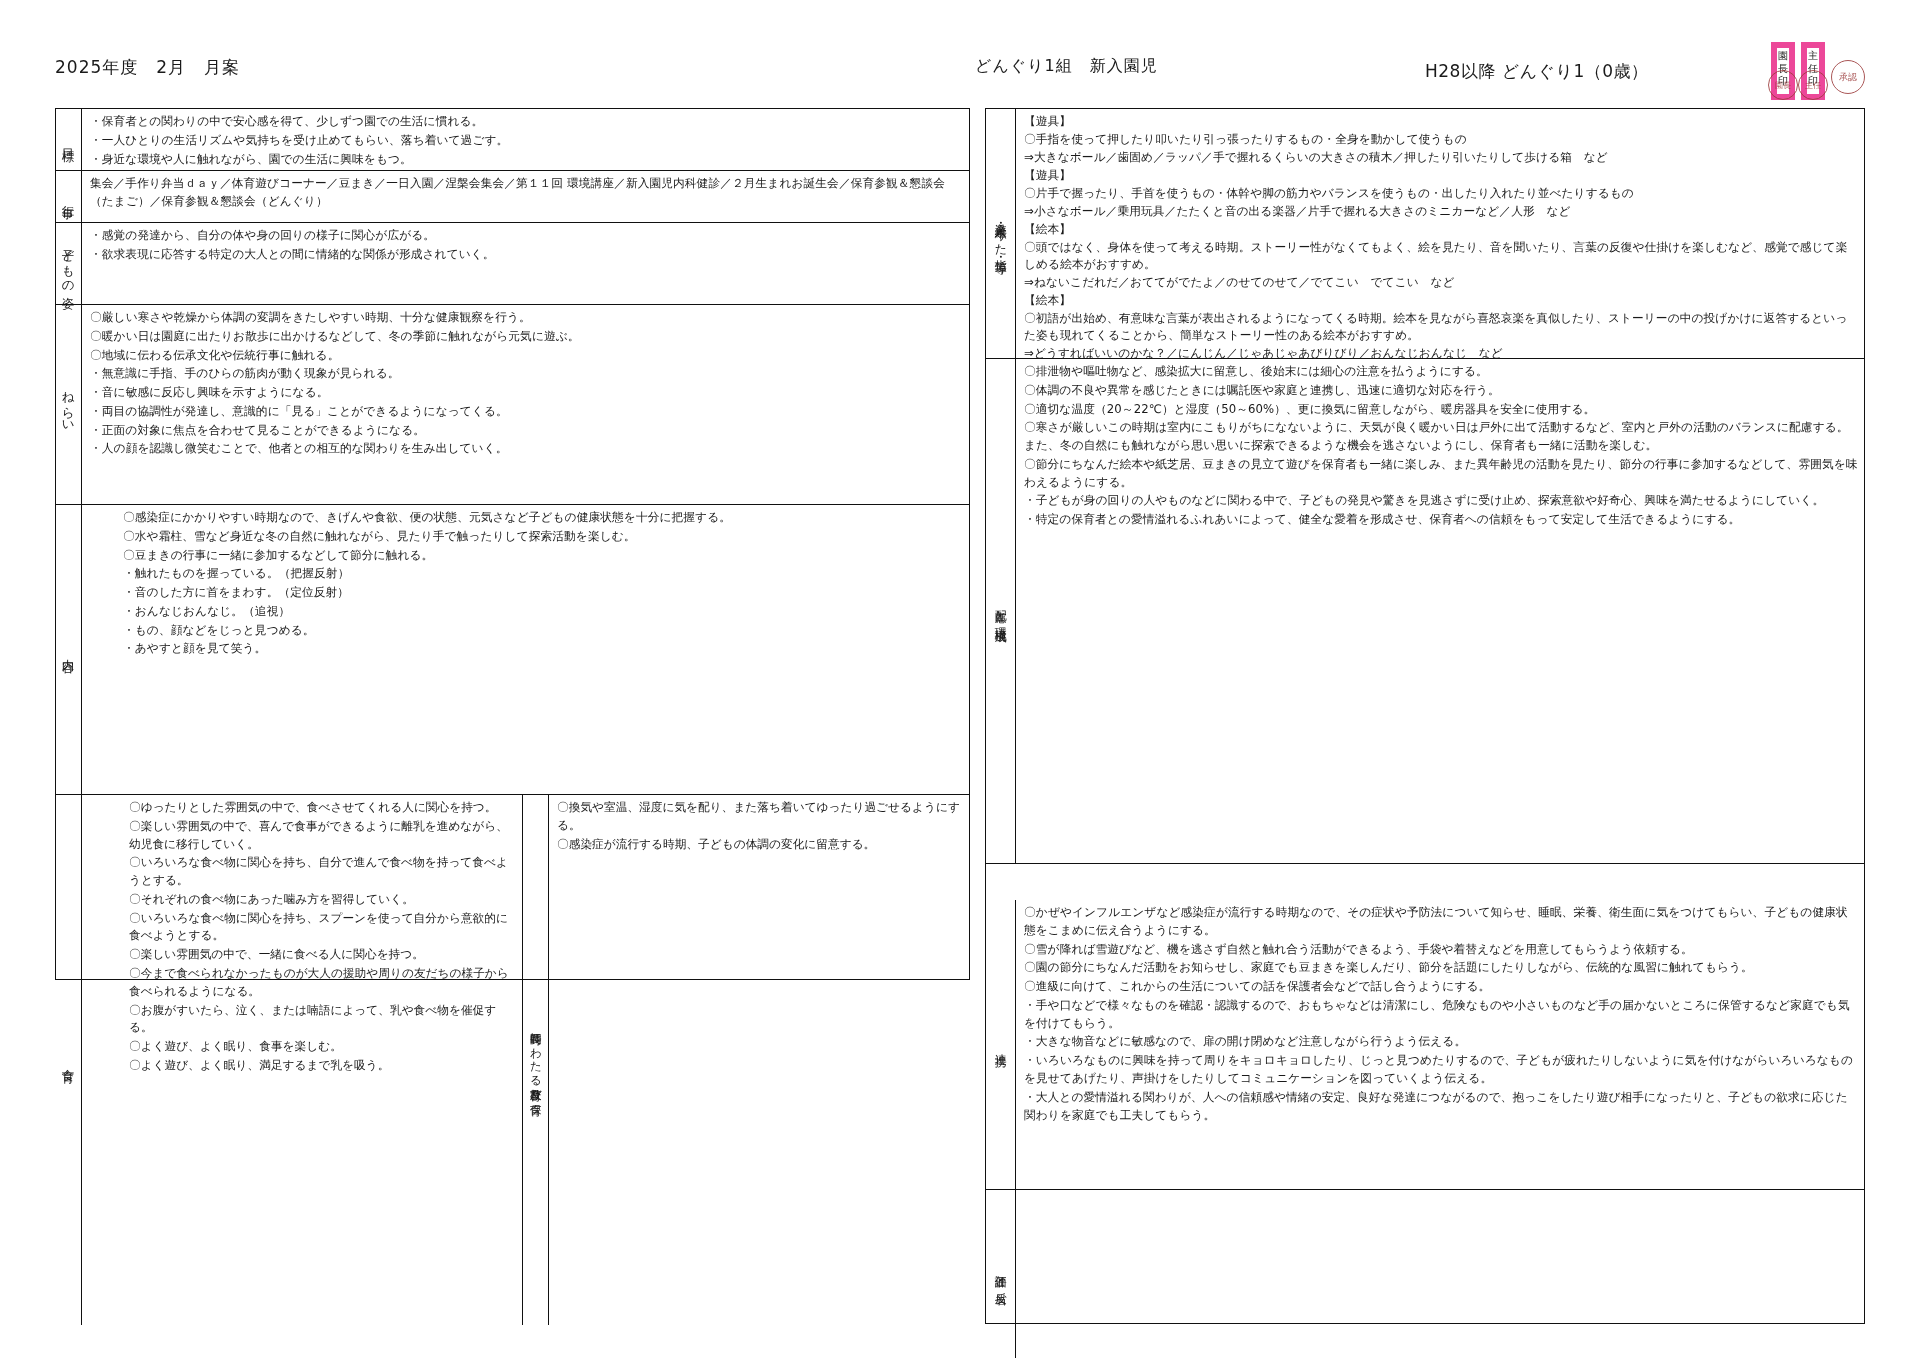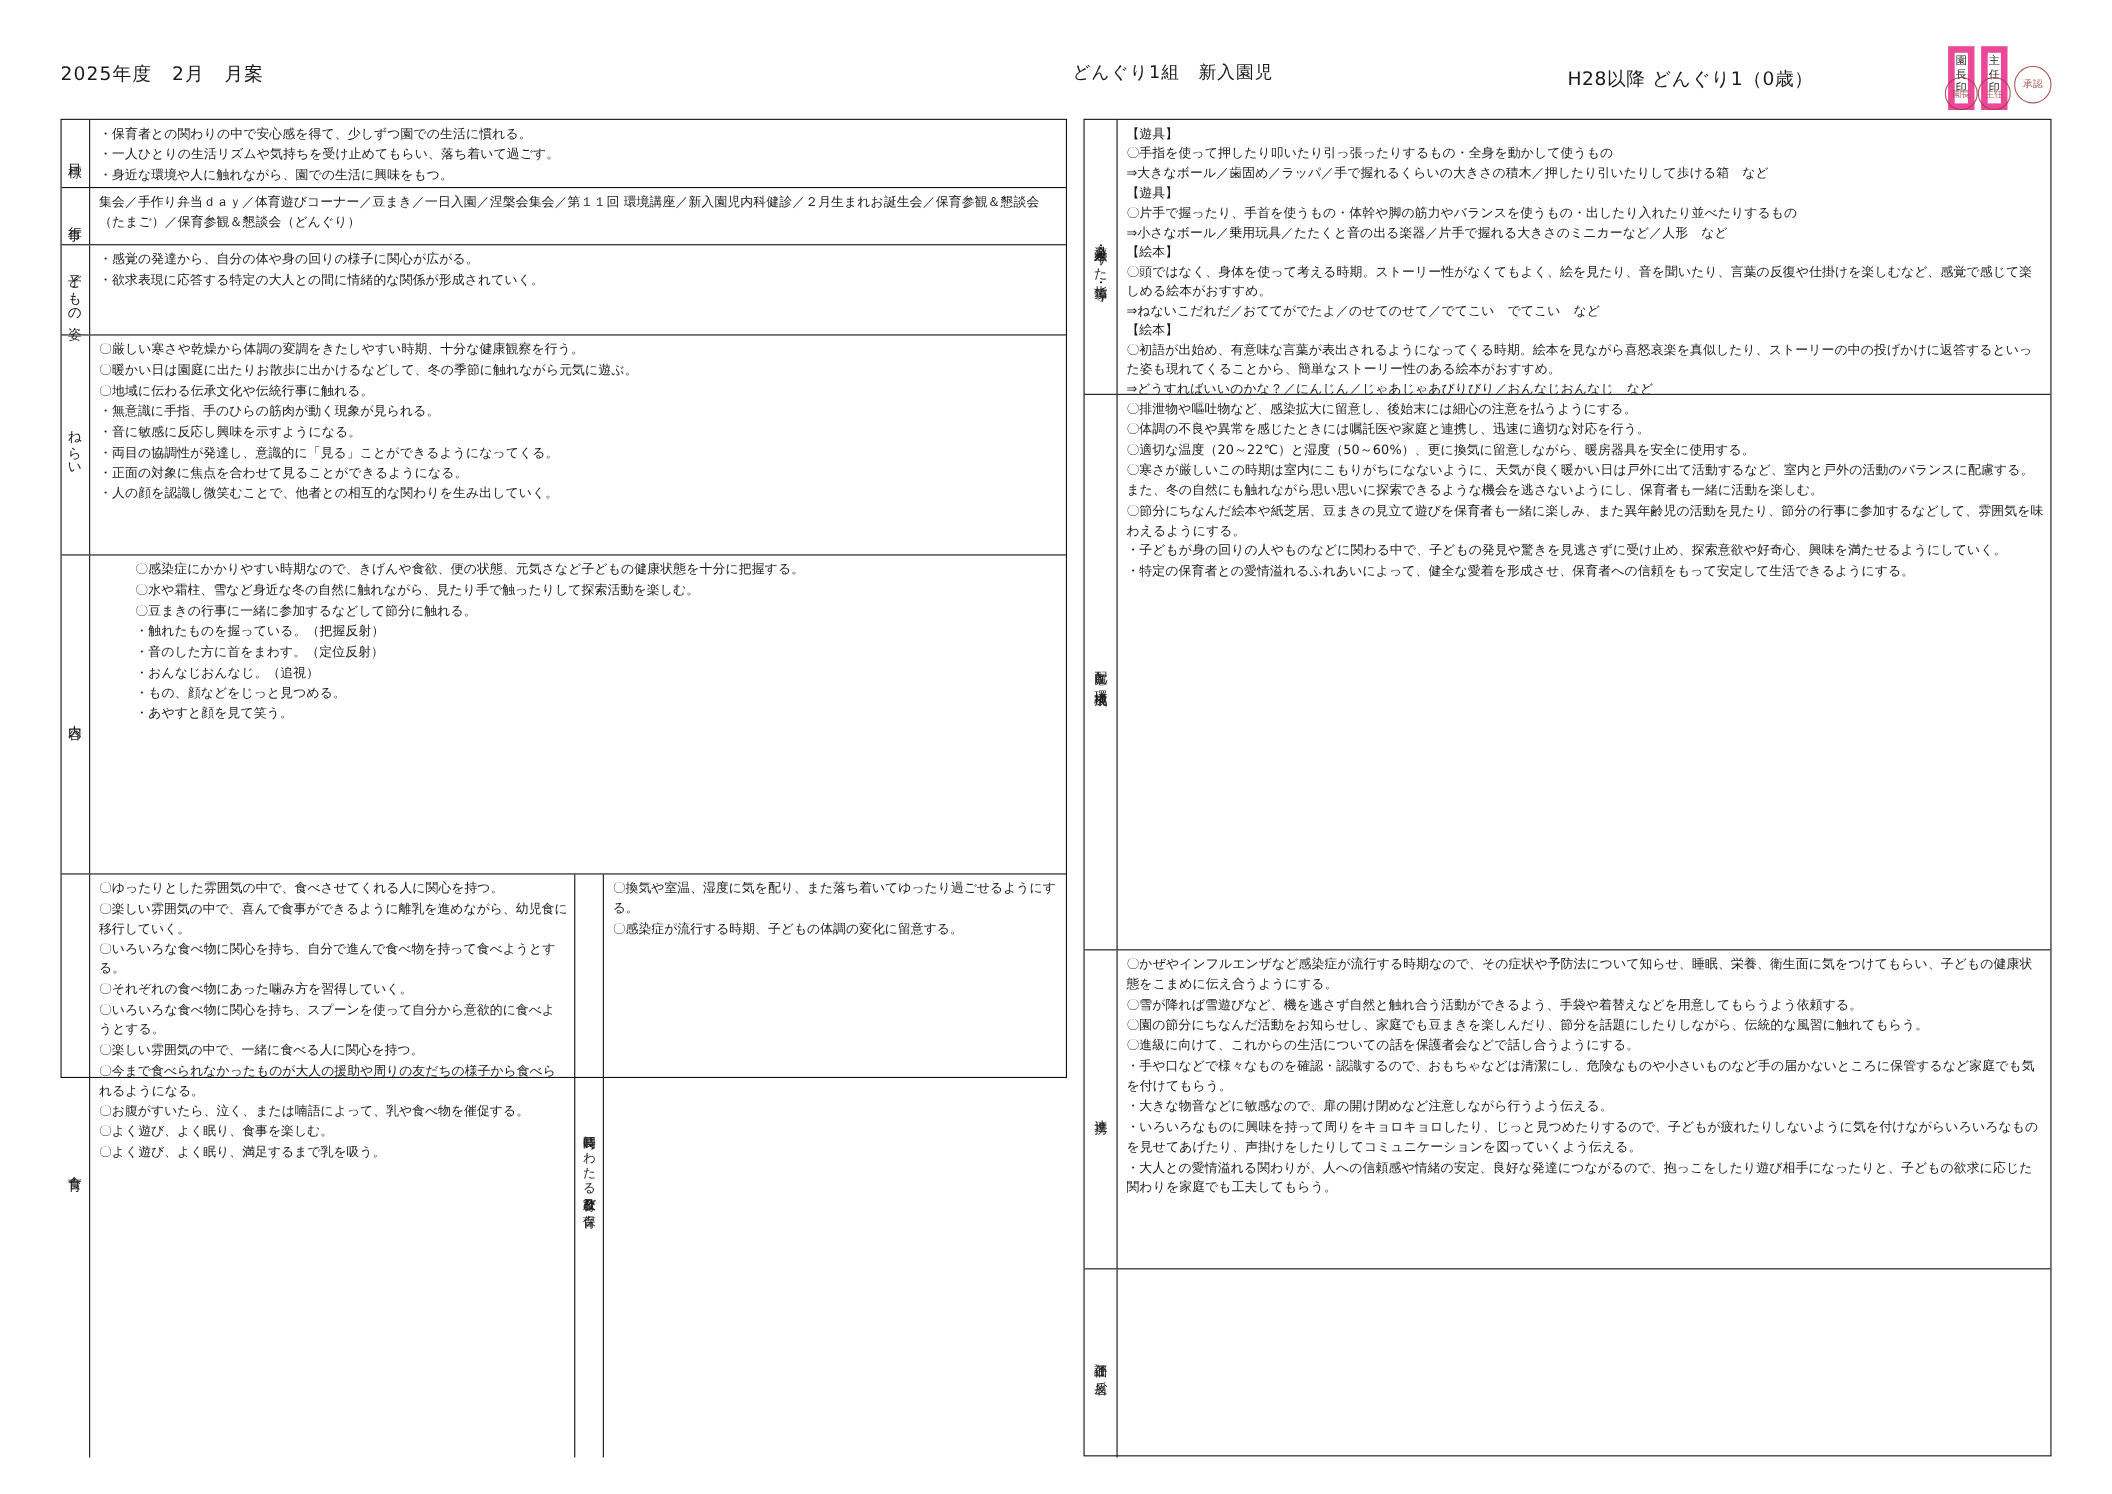--- a/index.html
+++ b/index.html
@@ -150,21 +150,21 @@
   }
   .cell-body p {
     margin: 0 0 1px 0;
     font-size: 11.7px;
     line-height: 1.52;
     letter-spacing: 0.1px;
     white-space: pre-wrap;
   }
   .cell-body p.tight { line-height: 1.45; }
 
-  .split { display: flex; flex: 1 1 auto; }
+  .split { display: flex; flex: 1 1 auto; margin-left: 39px; }
   .split .col-main {
     flex: 1 1 auto;
     border-right: 1.1px solid #111;
     box-sizing: border-box;
     padding: 4px 6px 4px 8px;
     overflow: hidden;
   }
   .split .col-side-label {
     flex: 0 0 26px;
     border-right: 1.1px solid #111;
@@ -197,21 +197,21 @@
   .r-goal     { height: 62px; }
   .r-event    { height: 52px; }
   .r-child    { height: 82px; }
   .r-aim      { height: 200px; }
   .r-content  { height: 290px; gap: 33px; }
   .r-food     { height: 530px; }
 
   
   .rr-play   { height: 250px; }
   .rr-care   { height: 505px; }
-  .rr-link   { height: 290px; }
+  .rr-link   { height: 290px; margin-top: 36px; }
   .rr-eval   { height: 171px; }
 </style>
 </head>
 <body>
 
 <div class="page">
 
   <div class="header">
     <div class="hdr-left">2025年度　2月　月案</div>
     <div class="hdr-center">どんぐり1組　新入園児</div>

